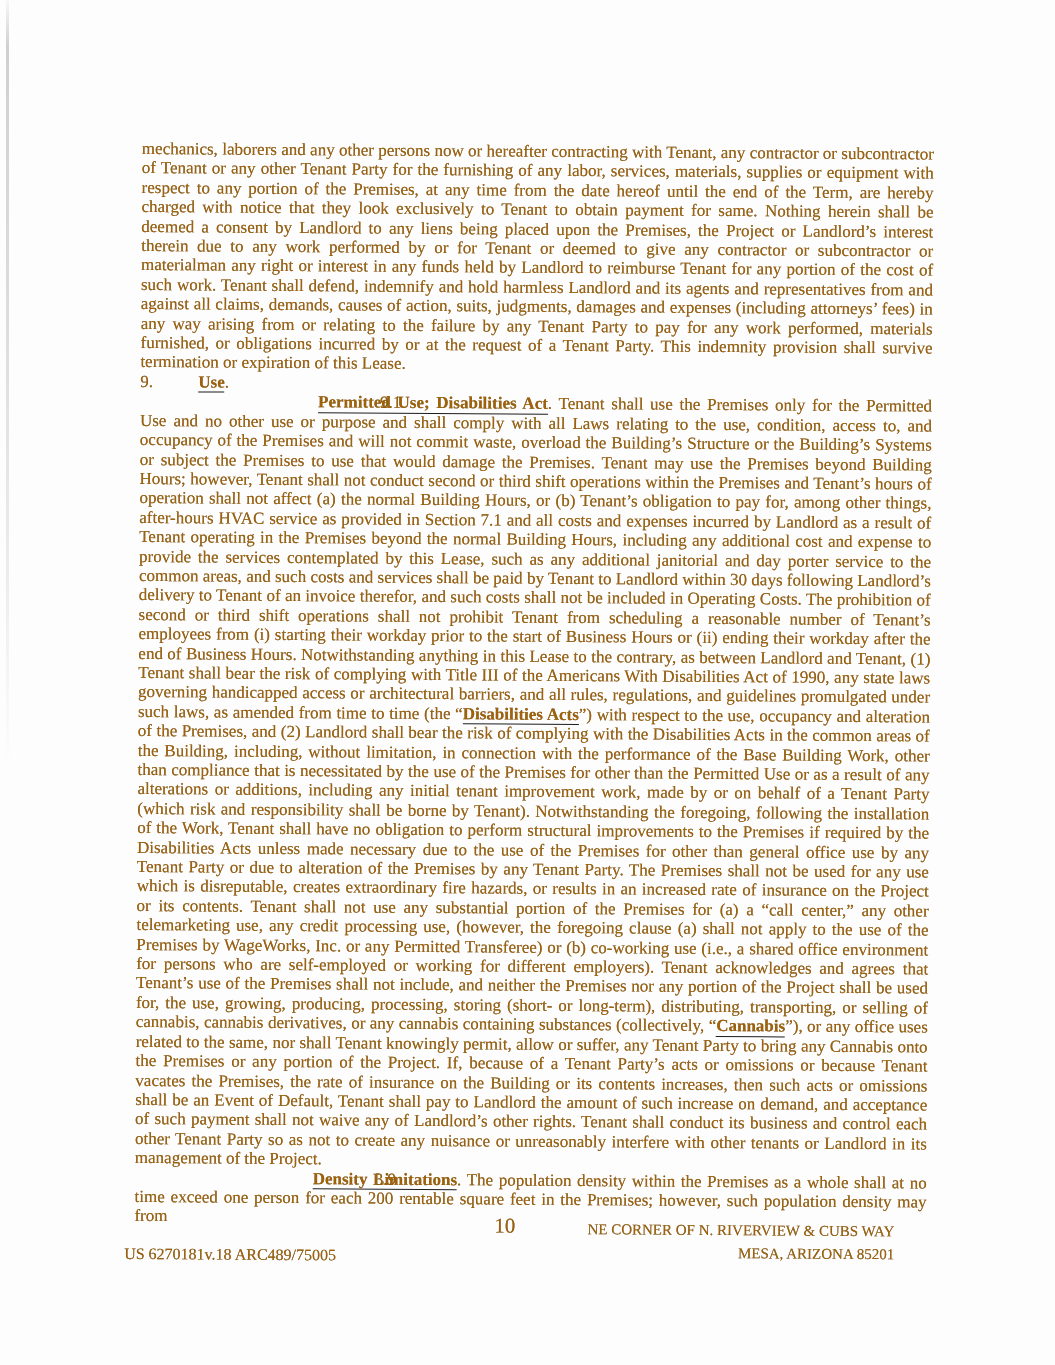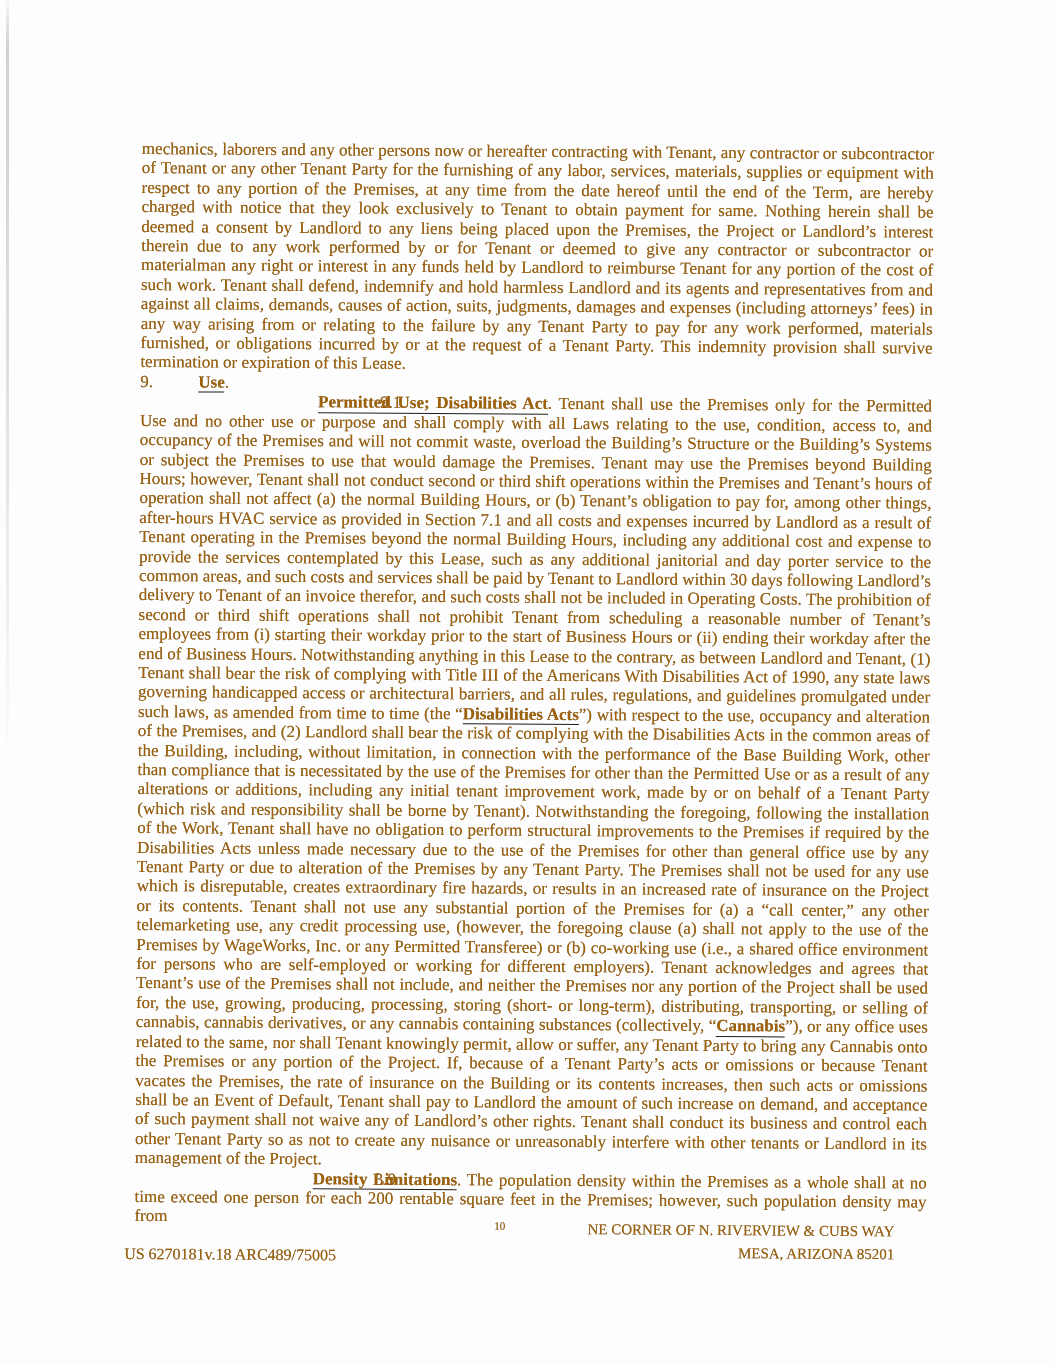--- a/index.html
+++ b/index.html
@@ -72,21 +72,21 @@
     left: 0;
     width: 100%;
     height: 70px;
     text-align: left;
     text-indent: 0;
   }
   .page-number {
     position: absolute;
     left: 360px;
     top: 2px;
-    font-size: 11px;
+    font-size: 21px;
   }
   .footer-address {
     position: absolute;
     right: 32px;
     top: 3px;
     text-align: right;
     font-size: 15px;
     line-height: 22.5px;
   }
   .doc-reference {

